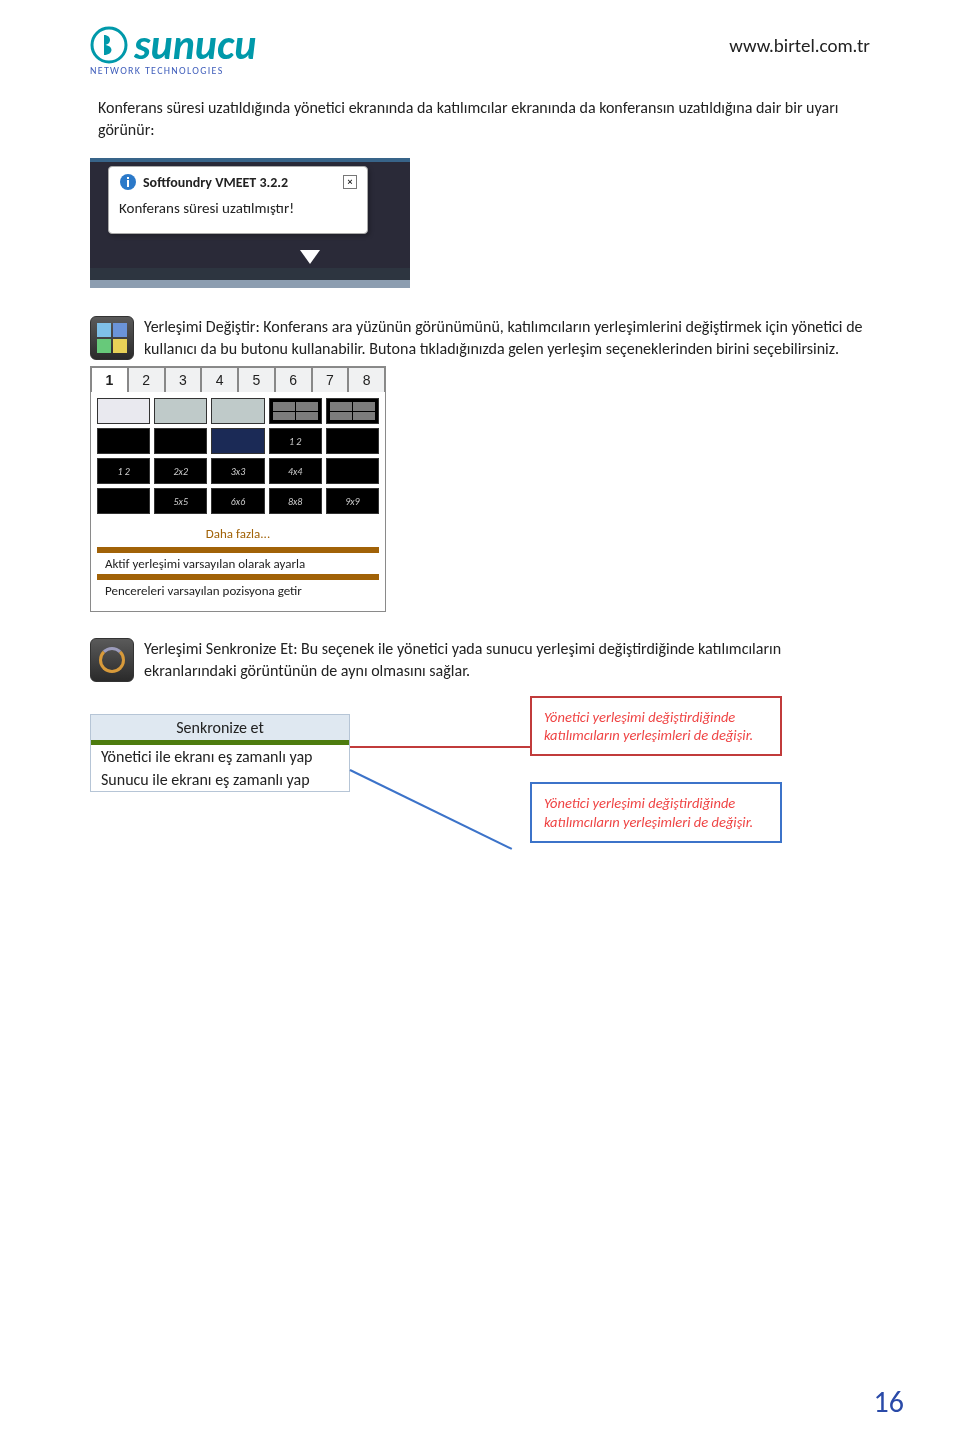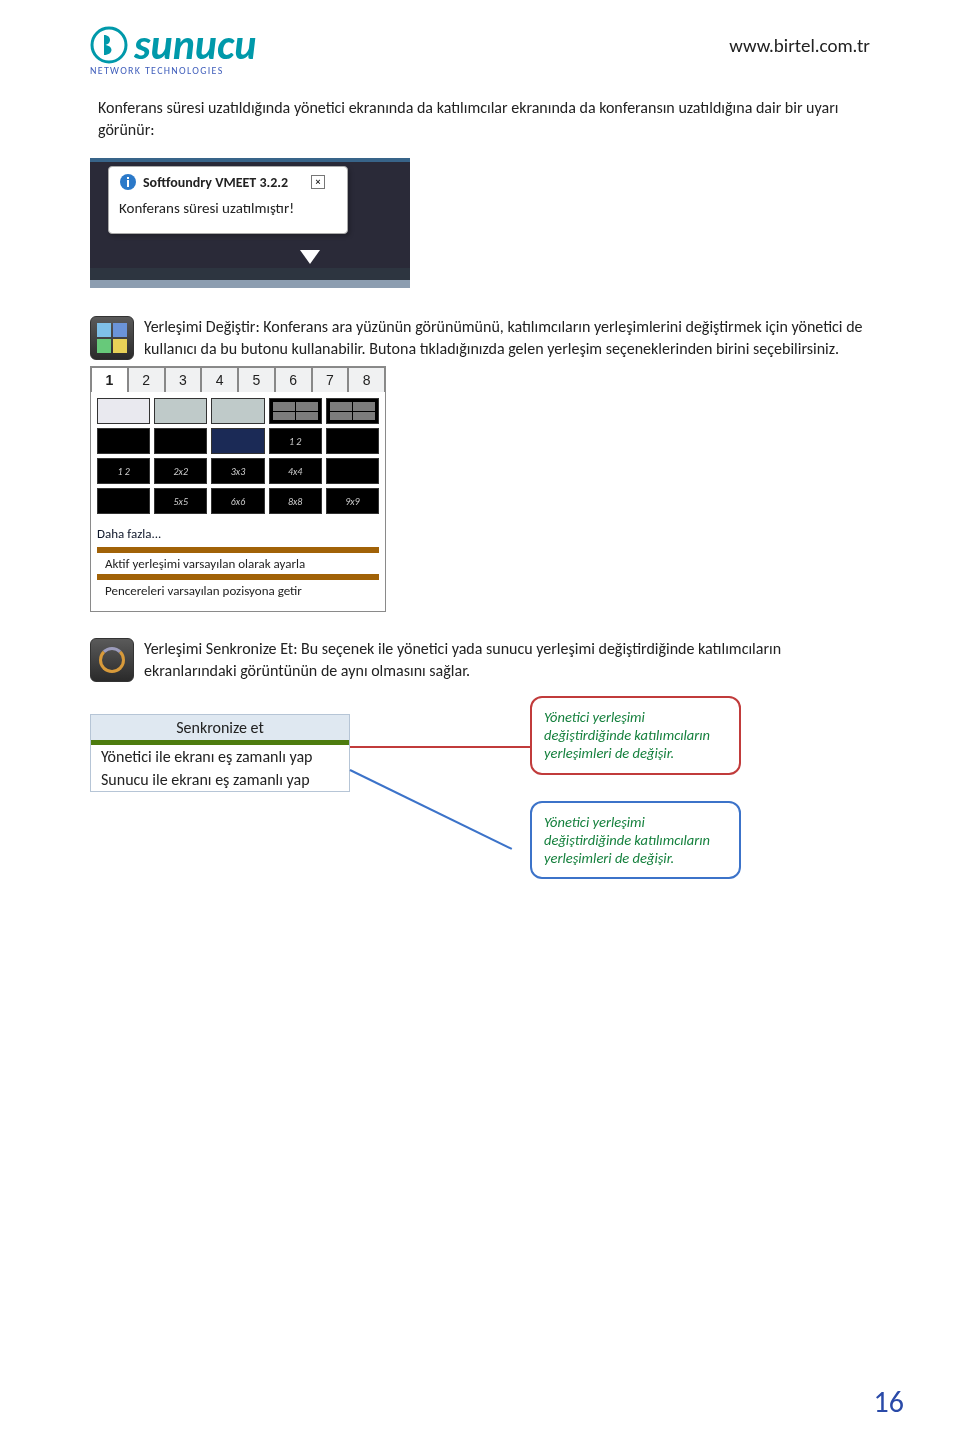--- a/index.html
+++ b/index.html
@@ -11,21 +11,21 @@
   .logo { display: flex; align-items: center; gap: 6px; }
   .logo-word { font-size: 42px; font-style: italic; font-weight: 700; color: #0099aa; line-height: 1; letter-spacing: 0px; }
   .logo-sub { font-size: 10px; font-weight: 400; color: #4260bc; letter-spacing: 1.3px; margin-top: -2px; }
   .url { font-size: 19px; color: #222; margin-top: 10px; }
 
   
   .para { font-size: 16px; line-height: 1.35; margin: 10px 8px 18px; }
 
   
   .notif-wrap { width: 320px; background: #2a2a38; padding: 10px; position: relative; margin-bottom: 28px; }
-  .notif-bubble { position: absolute; top: 8px; left: 18px; width: 240px; background: #fff; border: 1px solid #aaa; border-radius: 4px; padding: 6px 22px 16px 10px; box-shadow: 2px 2px 4px rgba(0,0,0,.25); }
+  .notif-bubble { position: absolute; top: 8px; left: 18px; width: 260px; background: #fff; border: 1px solid #aaa; border-radius: 4px; padding: 6px 10px 16px 10px; box-shadow: 2px 2px 4px rgba(0,0,0,.25); }
   .notif-title { display:flex; align-items:center; gap:6px; font-weight:700; font-size:14px; }
   .notif-close { margin-left:auto; width:14px; height:14px; border:1px solid #777; font-size:10px; line-height:12px; text-align:center; }
   .notif-wrap { height: 130px; }
   .notif-tail { position:absolute; bottom:24px; left:210px; width:0; height:0; border-left:10px solid transparent; border-right:10px solid transparent; border-top:14px solid #fff; }
   .notif-under { position:absolute; inset:0; }
   .notif-under .bar1 { position:absolute; top:0; left:0; right:0; height:4px; background:#386489; }
   .notif-under .bar2 { position:absolute; bottom:8px; left:0; right:0; height:12px; background:#2d3540; }
   .notif-under .bar3 { position:absolute; bottom:0; left:0; right:0; height:8px; background:#8c9db0; }
 
   
@@ -46,29 +46,29 @@
   .layout-tabs { display:flex; }
   .layout-tabs .tab { flex:1; text-align:center; font-size:14px; padding:4px 0; border:1px solid #888; border-bottom:none; background:#f0f1f2; font-family: "Segoe UI", Arial, sans-serif; }
   .layout-tabs .tab.active { background:#fff; font-weight:600; }
   .layout-grid { display:grid; grid-template-columns:repeat(5,1fr); gap:4px; padding:6px;font-style:italic; }
   .lcell { background:#000; color:#ccc; font-size:10px; display:flex; align-items:center; justify-content:center; height:26px; position:relative; border:1px solid #333; }
   .lcell.light { background:#e9e9ef; }
   .lcell.faces { background:#bfcac9; }
   .lcell .mini { position:absolute; inset:3px; display:grid; grid-template-columns:1fr 1fr; grid-template-rows:1fr 1fr; gap:1px; }
   .lcell .mini span { background:#7c7c7c; }
   .layout-links { font-size:13px; padding:4px 6px 10px; }
-  .layout-links .more { color:#0f172a; padding:2px 0 6px; }
+  .layout-links .more { color:#a16207; text-align:center; padding:2px 0 6px; }
   .layout-links .row { padding:3px 8px; border-top:6px solid #a16207; }
 
   
   .sync-diagram { display:flex; align-items:flex-start; gap:0; margin-top:14px; position:relative; height: 230px; }
   .sync-menu { width: 260px; background:#fff; border:1px solid #b6c5d6; margin-top: 18px; }
   .sync-menu .head { background:#dfe8f1; text-align:center; font-size:16px; padding:3px 0; border-bottom:5px solid #4d7c0f; }
   .sync-menu .item { font-size:16px; padding:2px 10px; }
-  .sync-callout { border:2px solid; border-radius:12px; background:#fff; padding:10px 12px; width: 211px; font-style:italic; color:#15803d; font-size:14.5px; line-height:1.25; }
+  .sync-callout { border:2px solid; border-radius:0; background:#fff; padding:10px 12px; width: 252px; font-style:italic; color:#ef4444; font-size:14.5px; line-height:1.25; }
   .sync-callout.red { border-color:#c13b3b; }
   .sync-callout.blue { border-color:#3c73c9; }
   .callouts { position:absolute; left: 440px; top:0; display:flex; flex-direction:column; gap:26px; }
   .conn { position:absolute; background:#c13b3b; height:2px; }
   .conn.blue { background:#3c73c9; }
 
   .page-number { position:absolute; right: 56px; bottom: 26px; font-size: 30px; color:#2a4aa8; }
 </style>
 </head>
 <body>

